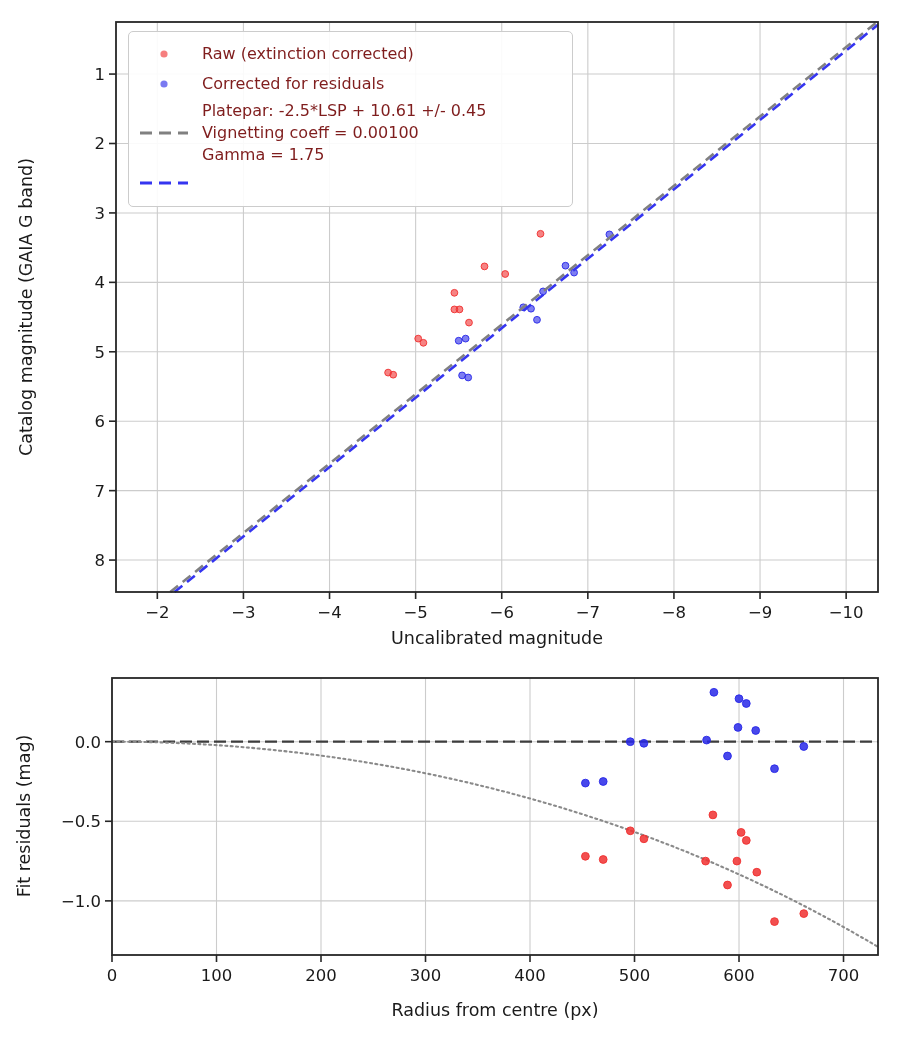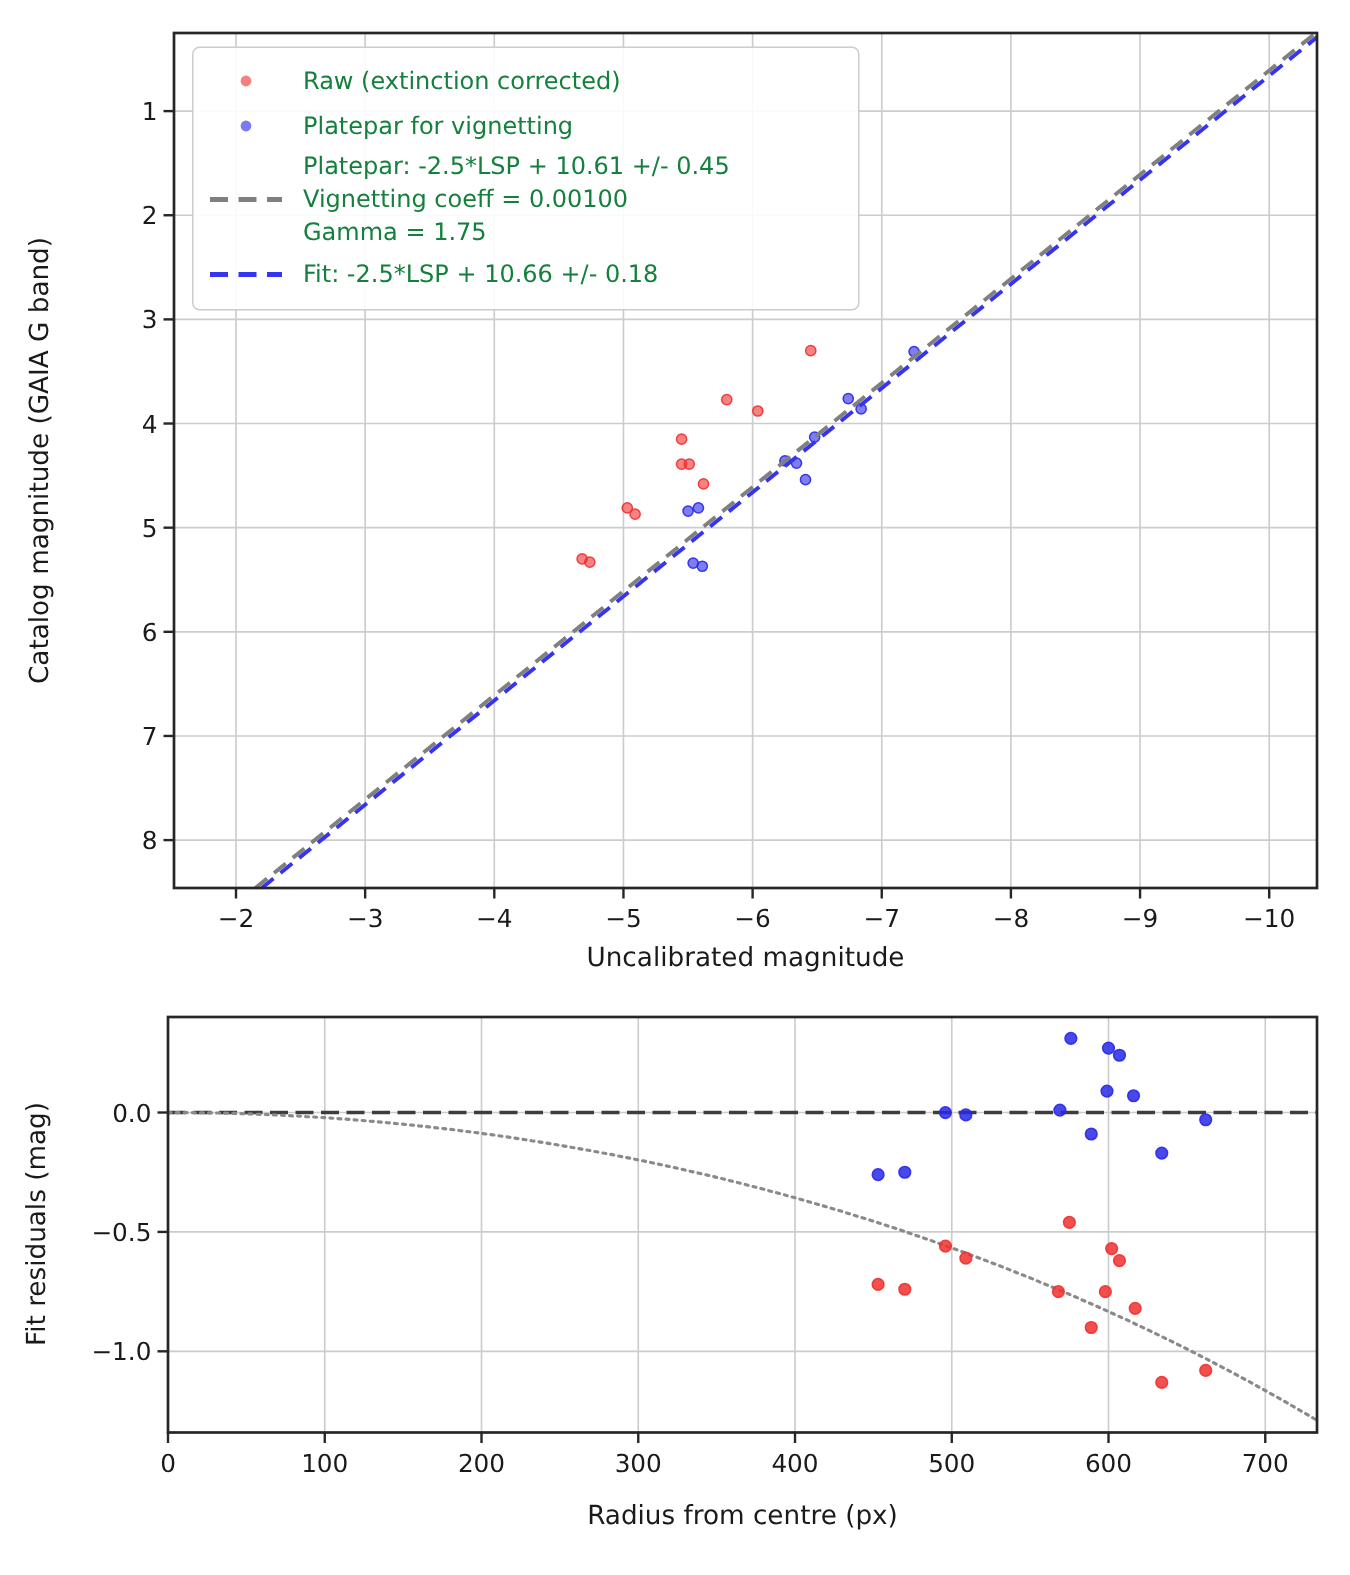--- a/index.html
+++ b/index.html
@@ -3,21 +3,21 @@
 <meta charset="utf-8">
 <style>
   html,body{margin:0;padding:0;background:#ffffff;}
   #figure-wrap{position:relative;width:900px;height:1050px;background:#ffffff;
     font-family:"DejaVu Sans",sans-serif;}
   #figure-canvas{position:absolute;left:0;top:0;}
   .axlabel{font-size:17.5px;fill:#1a1a1a;}
   
   #legend{position:absolute;left:128px;top:31px;width:445px;height:176px;
     background:rgba(255,255,255,0.9);border:1.4px solid #cccccc;border-radius:5px;
-    box-sizing:border-box;padding:8px 8px 8px 6px;font-size:16px;color:#15803d;}
+    box-sizing:border-box;padding:8px 8px 8px 6px;font-size:16px;color:#7f1d1d;}
   .lrow{display:flex;align-items:center;}
   .lrow .msample{width:58px;flex:0 0 58px;display:flex;justify-content:center;align-items:center;}
   .lrow .ltext{margin-left:9px;white-space:pre-line;line-height:22px;}
   .r1{height:28px}.r2{height:32px}.r3{height:66px}.r4{height:34px}
 </style>
 </head>
 <body>
 
 <div id="figure-wrap">
   <svg id="figure-canvas" width="900" height="1050" viewBox="0 0 900 1050">
@@ -207,34 +207,33 @@
           </svg>
       </span>
       <span class="ltext">Raw (extinction corrected)</span>
     </div>
     <div class="lrow r2">
       <span class="msample">
         <svg width="12" height="12">
             <circle cx="6" cy="6" r="3.6" fill-opacity="0.62" stroke-opacity="0.85" stroke-width="1" fill="#2828e8"></circle>
           </svg>
       </span>
-      <span class="ltext">Platepar for vignetting</span>
+      <span class="ltext">Corrected for residuals</span>
     </div>
     <div class="lrow r3">
       <span class="msample">
         <svg width="50" height="6">
             <line x1="1" y1="3" x2="49" y2="3" stroke-width="3.2" stroke-dasharray="12,7" stroke="#808080"></line>
           </svg>
       </span>
       <span class="ltext">Platepar: -2.5*LSP + 10.61 +/- 0.45
 Vignetting coeff = 0.00100
 Gamma = 1.75</span>
     </div>
     <div class="lrow r4">
       <span class="msample">
         <svg width="50" height="6">
             <line x1="1" y1="3" x2="49" y2="3" stroke-width="3.2" stroke-dasharray="12,7" stroke="#3535f0"></line>
           </svg>
       </span>
-      <span class="ltext">Fit: -2.5*LSP + 10.66 +/- 0.18</span>
     </div>
   </div>
 </div>
 
 </body></html>

